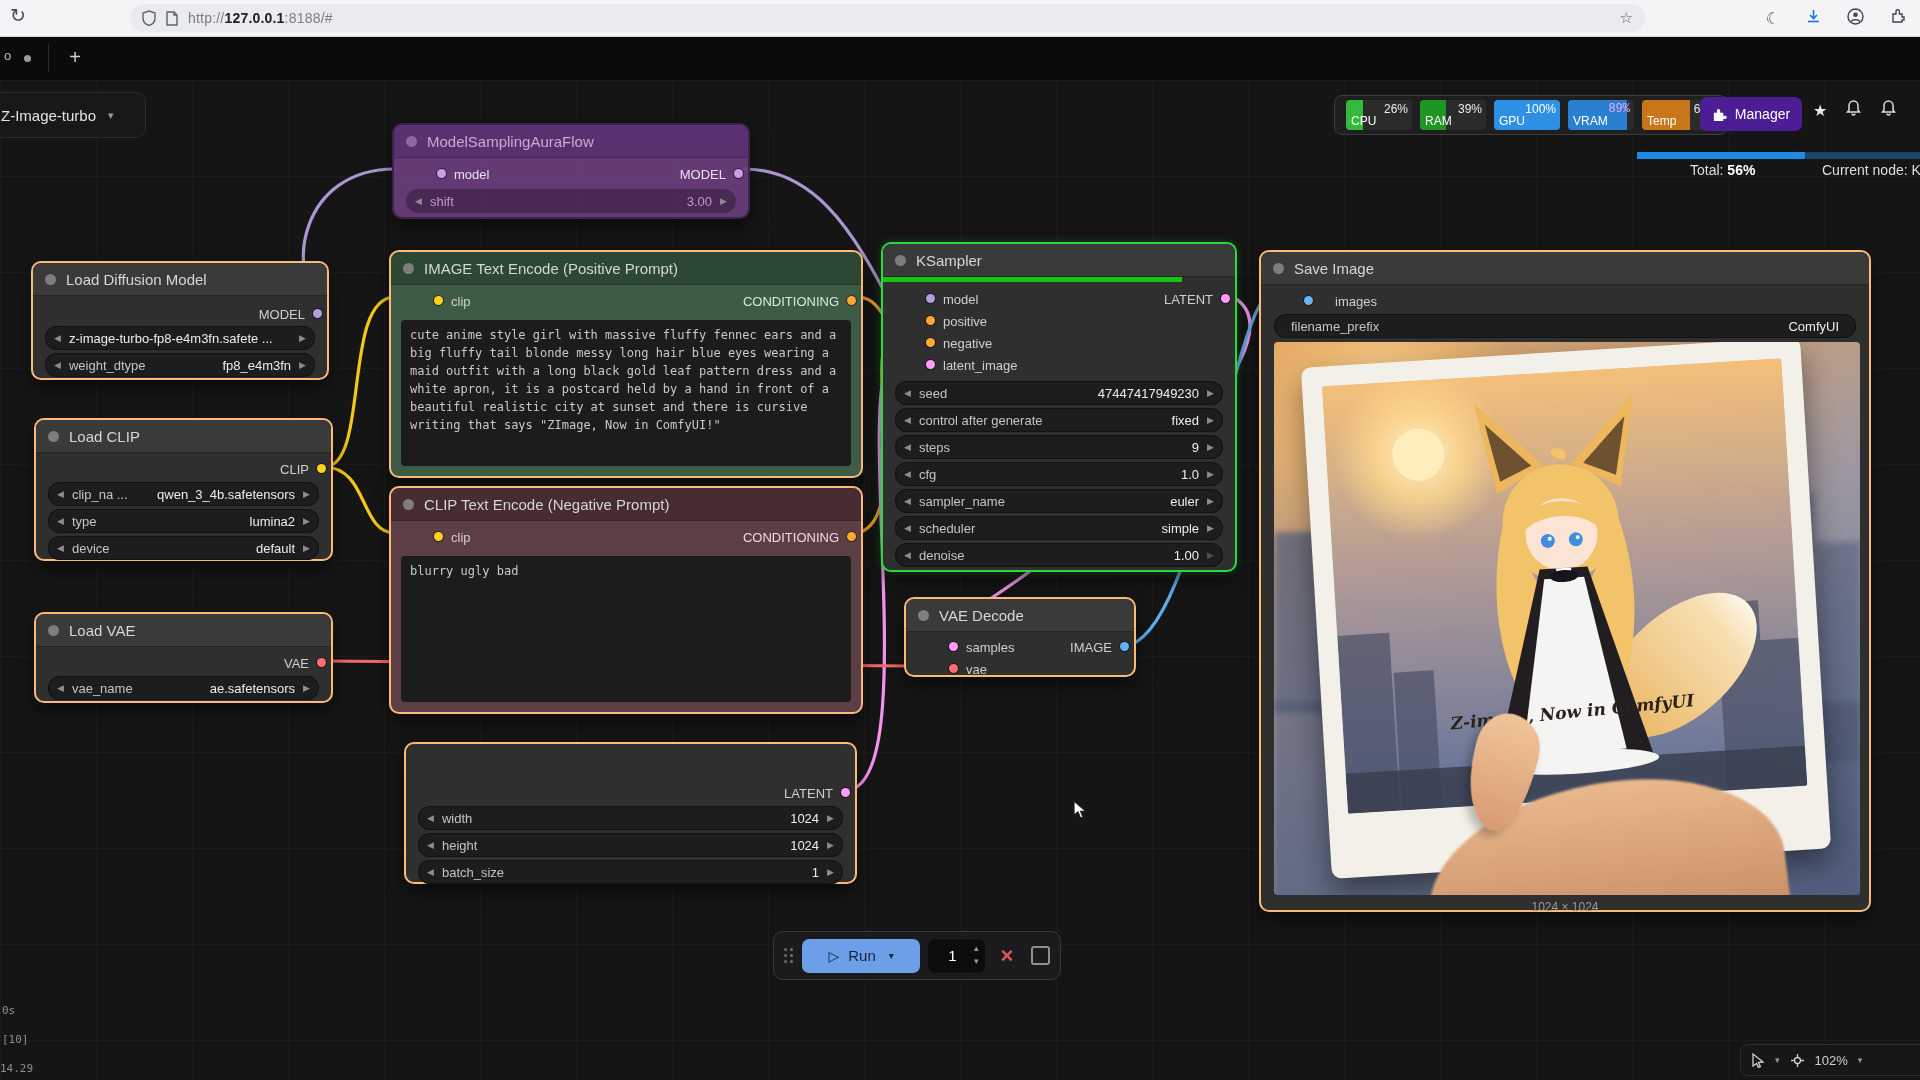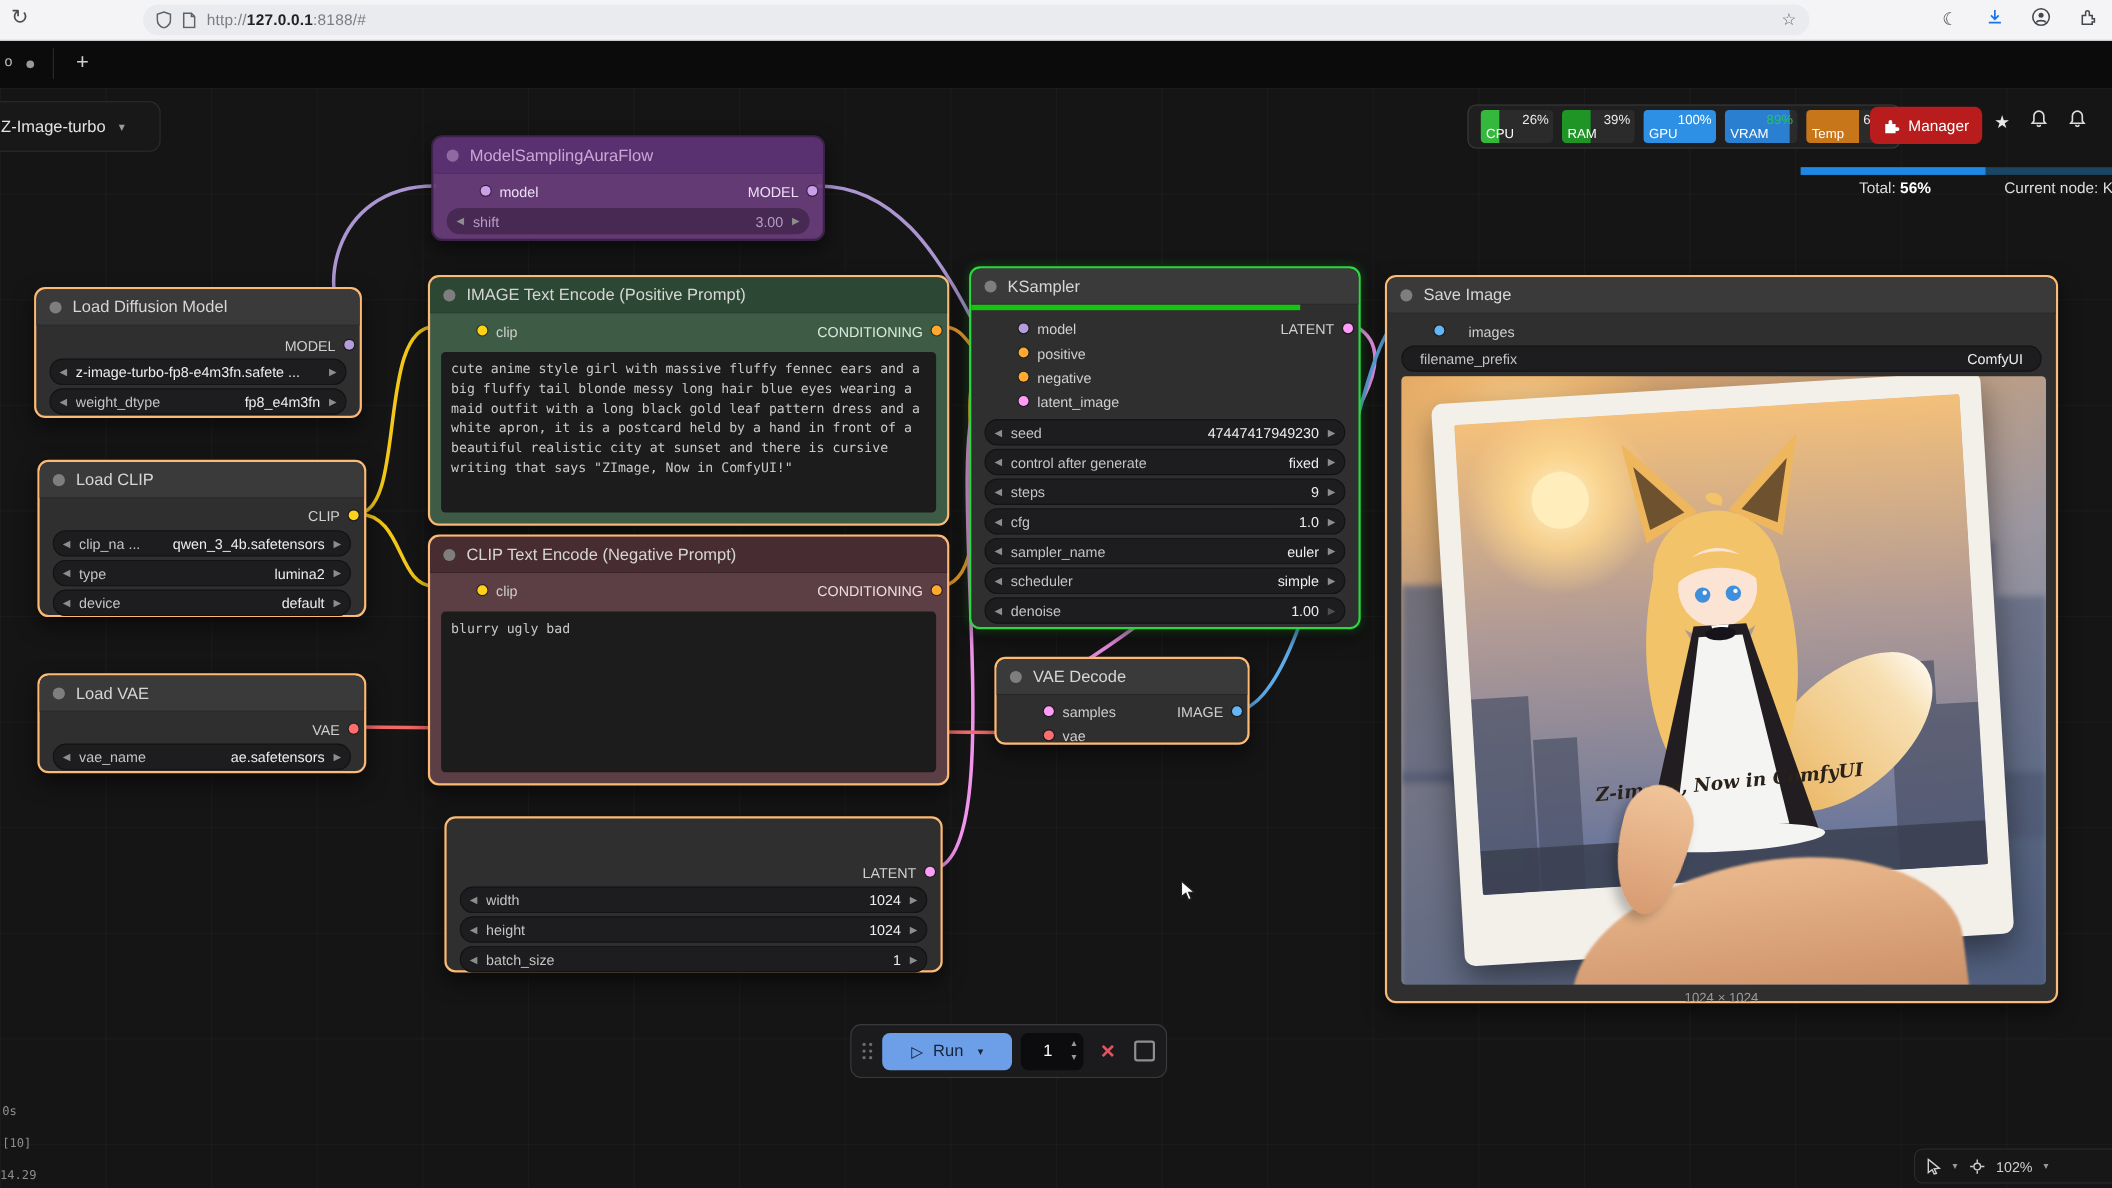--- a/index.html
+++ b/index.html
@@ -77,21 +77,21 @@
   .wf-pill{position:absolute;left:-16px;top:92px;width:160px;height:44px;background:#181818;
            border:1px solid #2c2c2c;border-radius:10px;display:flex;align-items:center;z-index:10;}
   .wf-name{color:#e3e3e3;font-size:15px;margin-left:16px;white-space:nowrap;}
   .wf-chev{color:#9a9a9a;font-size:11px;margin-left:12px;}
   .stats{position:absolute;left:1334px;top:95px;height:38px;background:#1f1f1f;border:1px solid #3c3c3c;
          border-radius:8px;display:flex;align-items:center;padding:0 7px;z-index:10;}
   .seg{position:relative;width:66px;height:30px;background:#2b2b2b;border-radius:4px;overflow:hidden;margin:0 4px;}
   .seg .fill{position:absolute;left:0;top:0;bottom:0;}
   .seg .nm{position:absolute;left:5px;bottom:2px;font-size:12px;color:#fff;z-index:2;}
   .seg .pc{position:absolute;right:4px;top:2px;font-size:12px;color:#ececec;z-index:2;}
-  .mgr{position:absolute;left:1700px;top:97px;width:102px;height:34px;background:#b91c1c;border-radius:7px;
+  .mgr{position:absolute;left:1700px;top:97px;width:102px;height:34px;background:#4c1d95;border-radius:7px;
        display:flex;align-items:center;justify-content:center;gap:8px;color:#fff;font-size:14px;z-index:10;}
   .topico{position:absolute;top:101px;color:#e8e8e8;font-size:16px;z-index:10;}
   .prog-track{position:absolute;left:1637px;top:152px;width:300px;height:7px;background:#1c4564;z-index:10;}
   .prog-fill{height:7px;background:#1e88e5;}
   .prog-text{position:absolute;top:162px;color:#dedede;font-size:14px;white-space:nowrap;z-index:10;}
   .prog-text b{color:#fff;}
 
   
   .run-bar{position:absolute;left:773px;top:931px;width:288px;height:49px;background:#1b1b1e;
            border:1px solid #3a3a3e;border-radius:10px;display:flex;align-items:center;
@@ -223,21 +223,21 @@
       <span class="pc">39%</span>
     </div>
     <div class="seg">
       <span class="fill" style="width:100%;background:#2e90e5;"></span>
       <span class="nm">GPU</span>
       <span class="pc" style="color:#fff;">100%</span>
     </div>
     <div class="seg">
       <span class="fill" style="width:89%;background:#2b7fd0;"></span>
       <span class="nm">VRAM</span>
-      <span class="pc" style="color:#22c55e;">89%</span>
+      <span class="pc" style="color:#f0abfc;font-family:Liberation Mono, monospace;">89%</span>
     </div>
     <div class="seg" style="width:74px;">
       <span class="fill" style="width:65%;background:#c8761a;"></span>
       <span class="nm">Temp</span>
       <span class="pc">68°</span>
     </div>
   </div>
 
   <div class="mgr">
     <svg width="15" height="15" viewBox="0 0 16 16">

